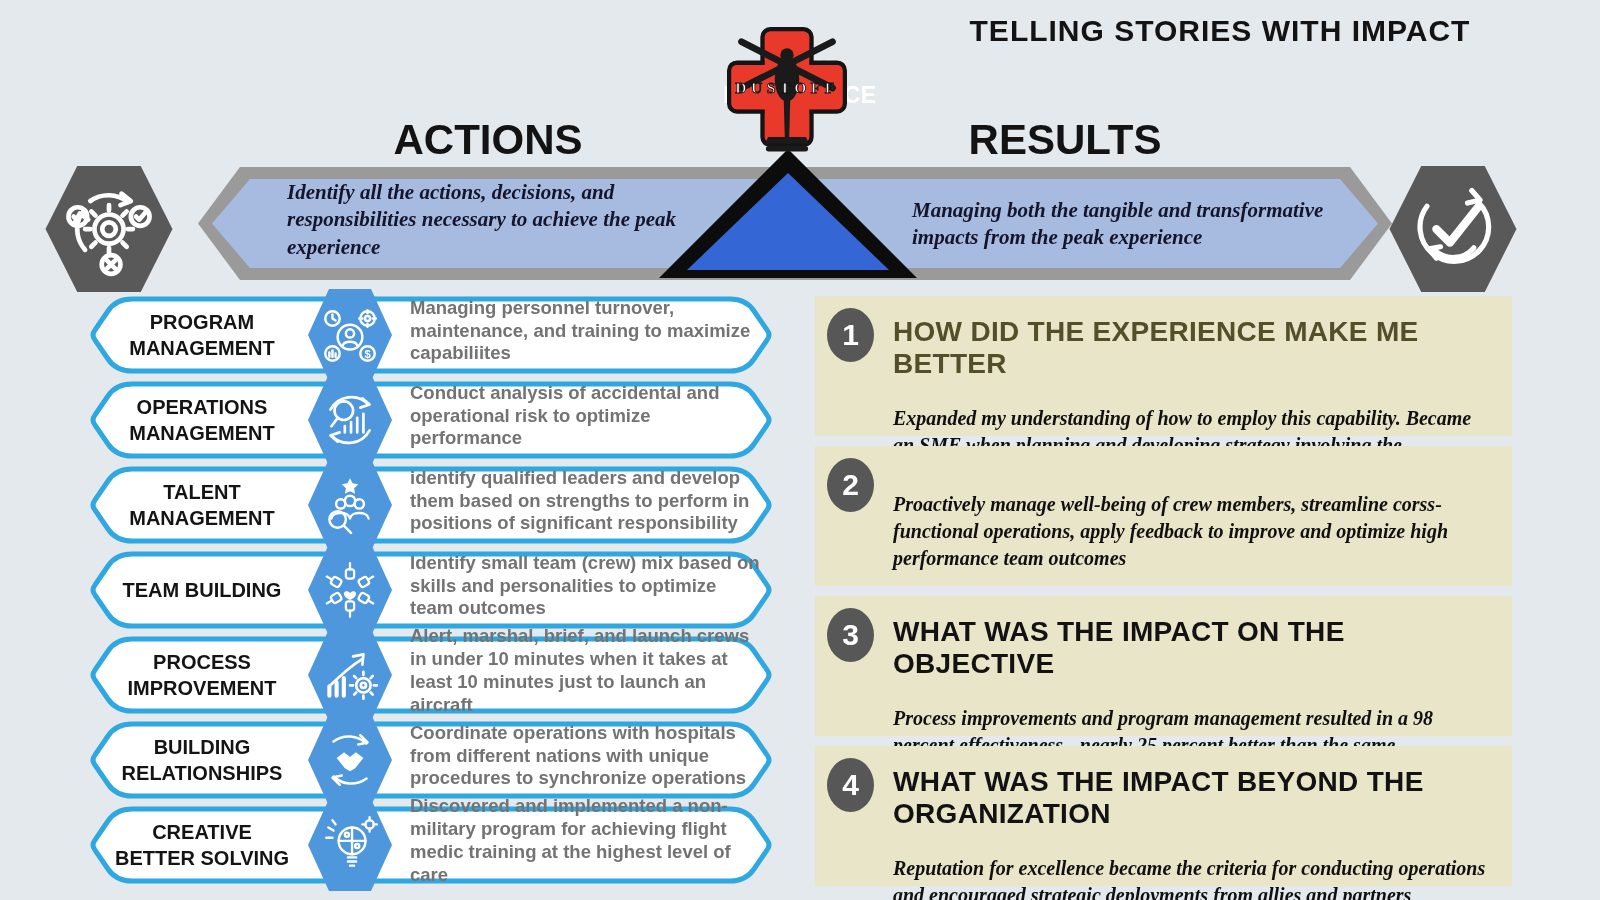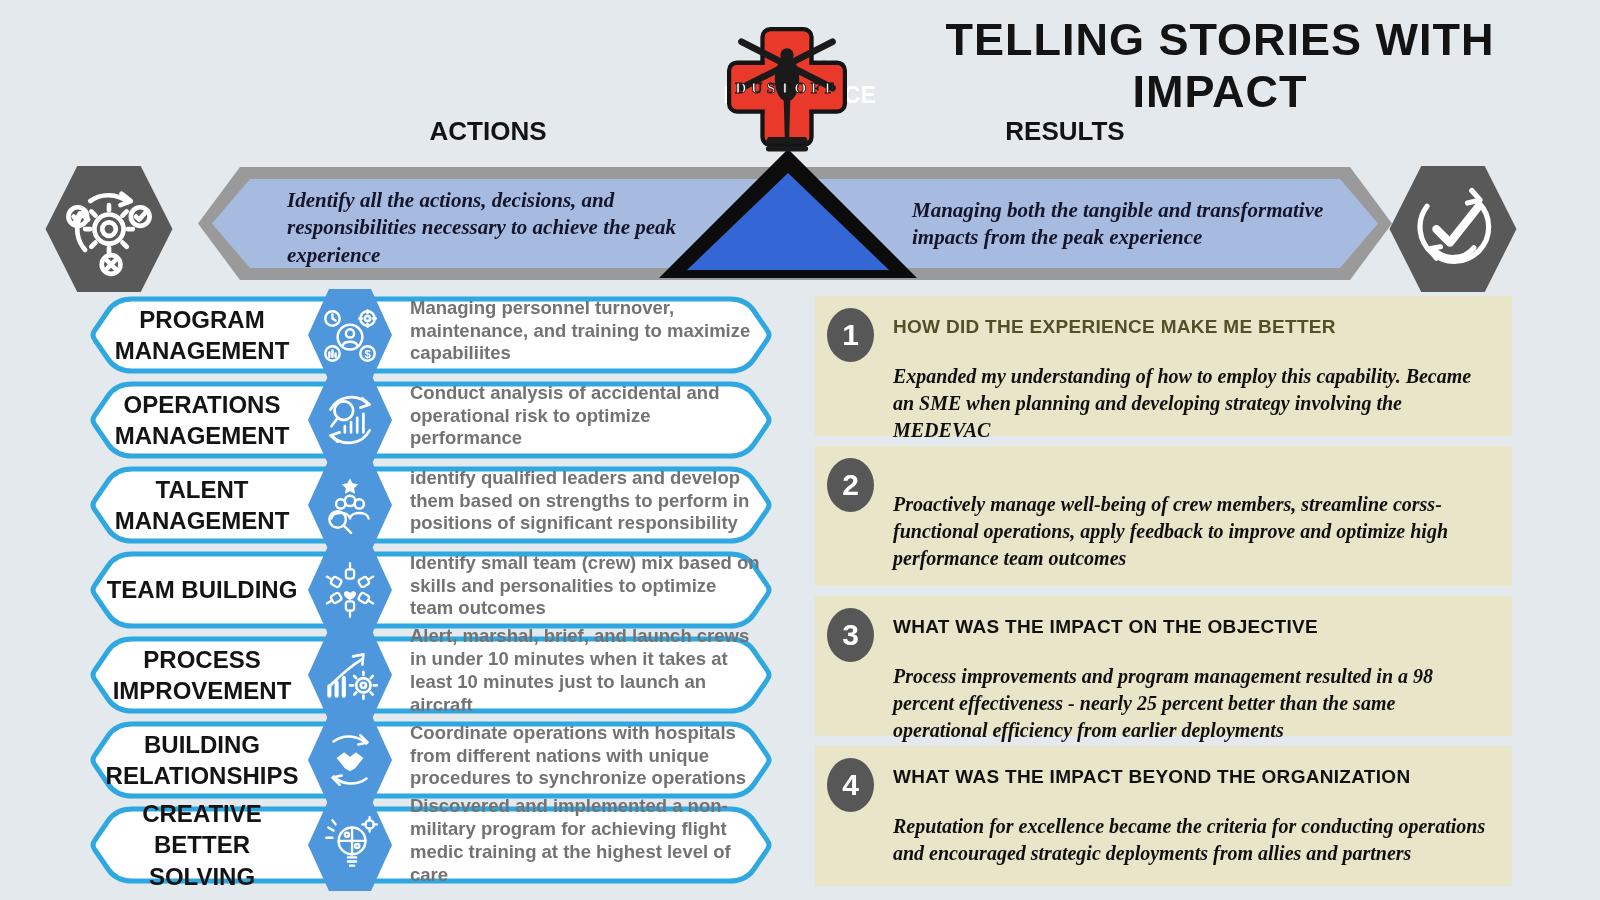--- a/index.html
+++ b/index.html
@@ -1,33 +1,33 @@
 <!DOCTYPE html>
 <html><head>
 <meta charset="utf-8">
 <style>
   html,body{margin:0;padding:0;}
   body{font-family:"Liberation Sans",sans-serif;}
   #stage{position:relative;width:1600px;height:900px;background:#e3e9ed;overflow:hidden;}
 
   
   .main-title{position:absolute;left:860px;top:14px;width:720px;text-align:center;
-    font-size:45px;font-weight:bold;letter-spacing:1px;color:#131313;}
-  .col-head{position:absolute;top:116px;font-size:26px;font-weight:bold;color:#131313;text-align:center;width:240px;}
+    font-size:30px;font-weight:bold;letter-spacing:1px;color:#131313;}
+  .col-head{position:absolute;top:116px;font-size:42px;font-weight:bold;color:#131313;text-align:center;width:240px;}
   .col-head.actions{left:368px;}
   .col-head.results{left:945px;}
 
   
   .band{position:absolute;left:198px;top:167px;width:1194px;height:113px;background:#9a9a9a;z-index:1;
     clip-path:polygon(0 50%,42px 0,calc(100% - 42px) 0,100% 50%,calc(100% - 42px) 100%,42px 100%);}
   .band-inner{position:absolute;left:14px;right:14px;top:12px;bottom:12px;background:#a7bbe0;
     clip-path:polygon(0 50%,38px 0,calc(100% - 38px) 0,100% 50%,calc(100% - 38px) 100%,38px 100%);}
   .band-text{position:absolute;font-family:"Liberation Serif",serif;font-style:italic;font-weight:bold;
     font-size:21px;line-height:1.3;color:#14142a;z-index:2;}
-  .band-text.left{left:287px;top:187px;width:430px;font-style:italic;}
+  .band-text.left{left:287px;top:179px;width:430px;font-style:italic;}
   .band-text.right{left:912px;top:197px;width:430px;}
 
   
   .badge{position:absolute;width:138px;height:134px;background:#595959;z-index:2;
     clip-path:polygon(4% 50%,27% 3%,73% 3%,96% 50%,73% 97%,27% 97%);
     display:flex;align-items:center;justify-content:center;}
   .badge.left{left:40px;top:162px;}
   .badge.right{left:1384px;top:162px;}
   .badge svg{width:104px;height:104px;}
 
@@ -35,35 +35,35 @@
   .peak-tri{position:absolute;left:655px;top:147px;width:266px;height:133px;z-index:3;}
   .peak-label{position:absolute;left:0;top:56px;width:100%;text-align:center;color:#fff;
     font-size:23px;font-weight:bold;line-height:1.15;letter-spacing:.5px;white-space:pre-line;z-index:4;}
   .logo{position:absolute;left:724px;top:26px;width:126px;height:140px;z-index:5;}
 
   
   .cap-rows{position:absolute;left:90px;top:296px;width:682px;z-index:2;}
   .cap-row{position:relative;width:682px;height:78px;margin-bottom:7px;}
   .cap-row svg.rowbg{position:absolute;left:0;top:0;width:100%;height:100%;}
   .cap-label{position:absolute;left:8px;top:0;width:208px;height:78px;display:flex;align-items:center;justify-content:center;
-    text-align:center;font-size:24px;font-weight:bold;color:#141414;line-height:1.3;white-space:pre-line;}
+    text-align:center;font-size:20px;font-weight:bold;color:#141414;line-height:1.3;white-space:pre-line;}
   .cap-hex{position:absolute;left:210px;top:-9px;width:100px;height:96px;background:#4e97dc;
     clip-path:polygon(8% 50%,29% 2%,71% 2%,92% 50%,71% 98%,29% 98%);
     display:flex;align-items:center;justify-content:center;}
   .cap-hex svg{width:66px;height:66px;}
   .cap-desc{position:absolute;left:320px;top:0;width:352px;height:70px;display:flex;align-items:center;
     font-size:18.5px;font-weight:bold;color:#737373;line-height:1.24;}
 
   
   .impacts{position:absolute;left:815px;top:296px;width:697px;z-index:2;}
   .impact-card{position:relative;width:697px;height:140px;margin-bottom:10px;background:#e9e5c8;box-sizing:border-box;
     padding:20px 18px 0 78px;}
   .impact-num{position:absolute;left:12px;top:12px;width:47px;height:54px;border-radius:50%;background:#575757;
     color:#fff;font-size:30px;font-weight:bold;display:flex;align-items:center;justify-content:center;}
-  .impact-question{font-size:19px;font-weight:bold;color:#121212;letter-spacing:.3px;}
+  .impact-question{font-size:28px;font-weight:bold;color:#121212;letter-spacing:.3px;}
   .impact-card:first-child .impact-question{color:#524f29;}
   .impact-answer{margin-top:25px;font-family:"Liberation Serif",serif;font-style:italic;font-weight:bold;
     font-size:20px;color:#101010;line-height:1.36;}
 </style>
 </head>
 <body>
 
 <div id="stage">
 
   <div class="main-title">TELLING STORIES WITH IMPACT</div>

